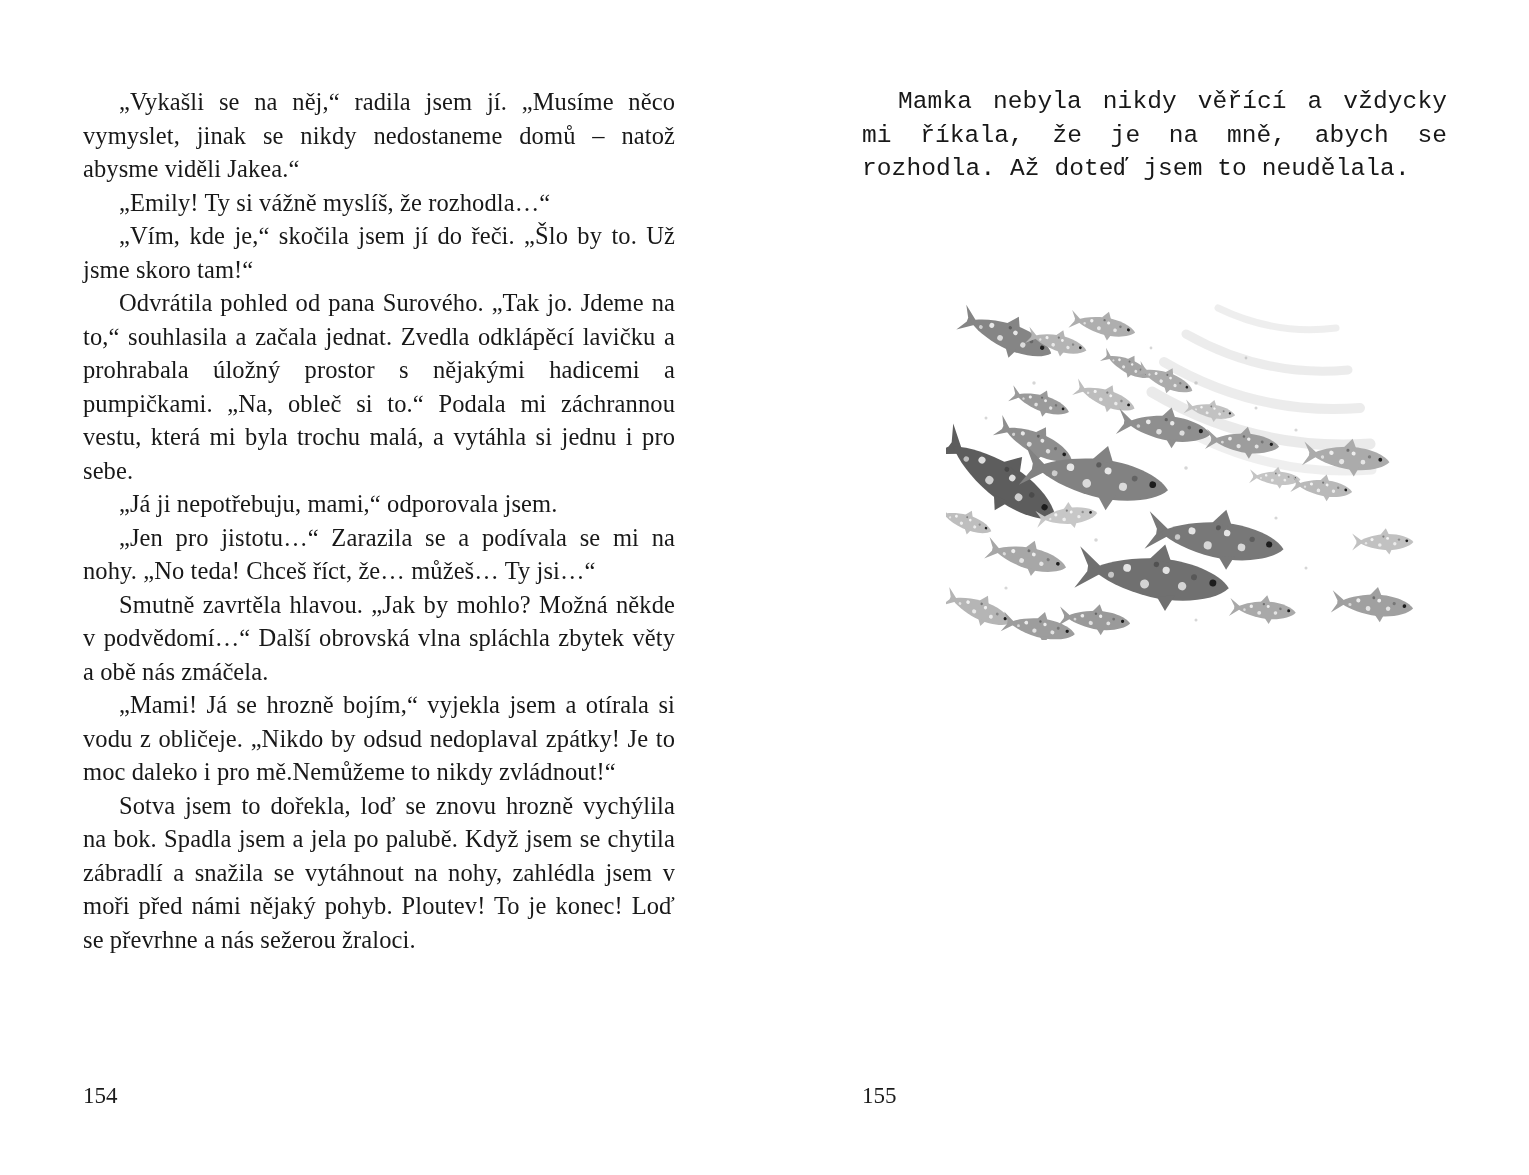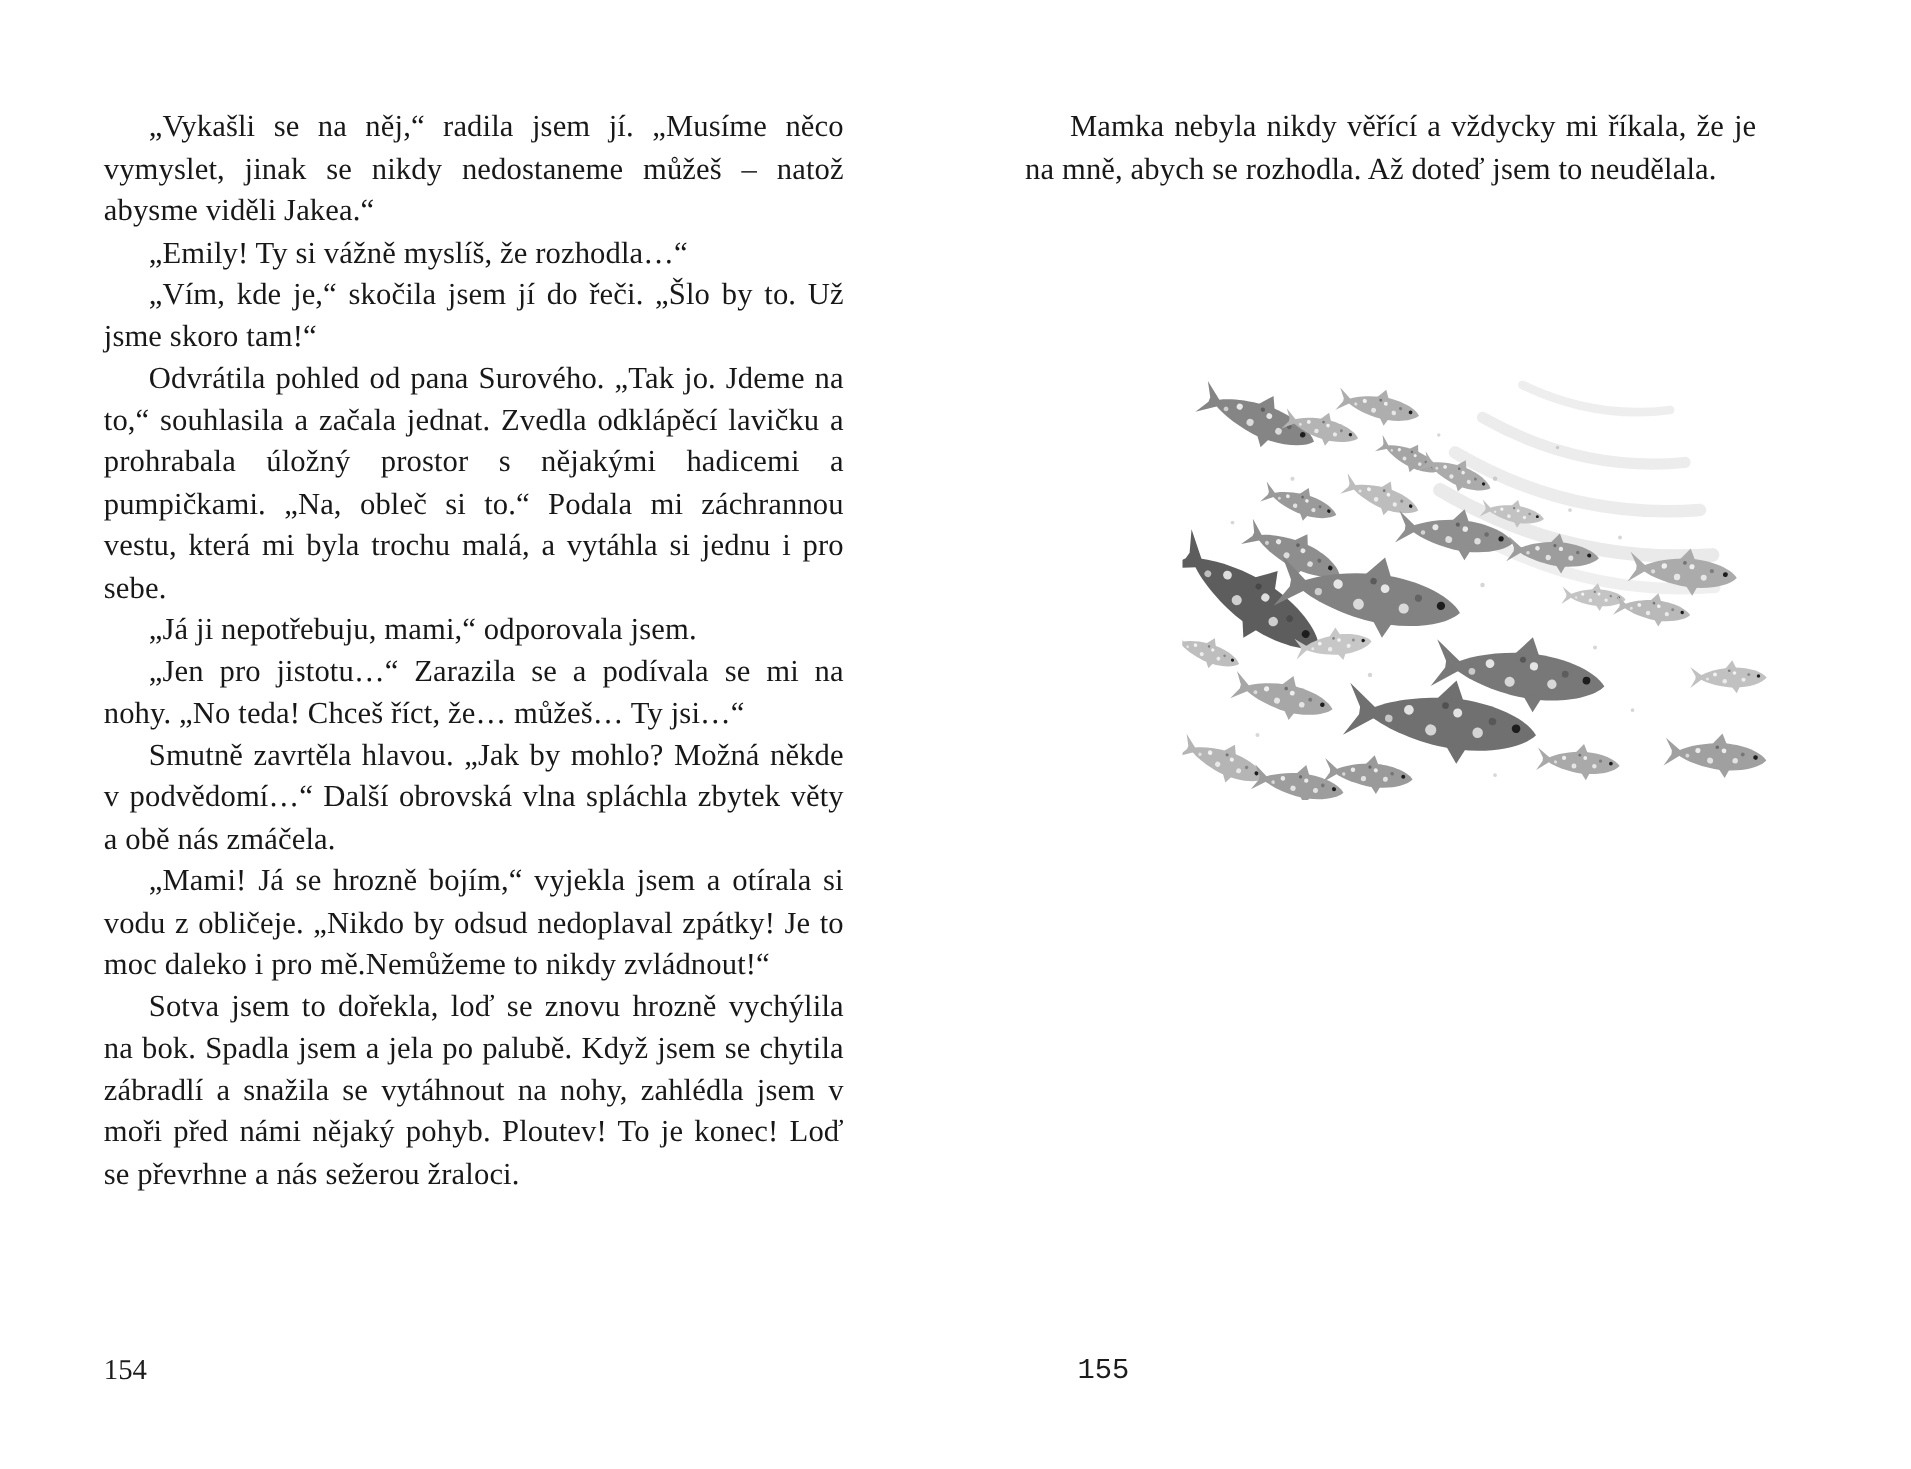--- a/index.html
+++ b/index.html
@@ -21,57 +21,58 @@
   }
   .text-col {
     position: absolute;
     top: 85px;
   }
   .text-col.left {
     left: 83px;
     width: 592px;
   }
   .text-col.right {
-    left: 820px;
+    left: 862px;
     width: 585px;
+    font-family: Liberation Mono, monospace;
   }
   .text-col p {
     margin: 0;
     font-size: 24.5px;
     line-height: 33.5px;
     text-align: justify;
     text-indent: 36px;
     letter-spacing: 0.1px;
   }
   .folio {
     position: absolute;
     top: 1081px;
     font-size: 23px;
     line-height: 30px;
     text-align: left;
     color: #1c1c1c;
   }
   .folio.left  { left: 83px;  width: 592px; }
-  .folio.right { left: 862px; width: 585px; font-family: Liberation Mono, monospace; }
+  .folio.right { left: 862px; width: 585px; }
   .illustration {
     position: absolute;
     left: 946px;
     top: 288px;
     width: 482px;
     height: 352px;
   }
 </style>
 </head>
 <body>
 
 <div class="spread">
 
   <section>
     <div class="text-col left">
-        <p>„Vykašli se na něj,“ radila jsem jí. „Musíme něco vymyslet, jinak se nikdy nedostaneme můžeš – natož abysme viděli Jakea.“</p>
+        <p>„Vykašli se na něj,“ radila jsem jí. „Musíme něco vymyslet, jinak se nikdy nedostaneme domů – natož abysme viděli Jakea.“</p>
         <p>„Emily! Ty si vážně myslíš, že rozhodla…“</p>
         <p>„Vím, kde je,“ skočila jsem jí do řeči. „Šlo by to. Už jsme skoro tam!“</p>
         <p>Odvrátila pohled od pana Surového. „Tak jo. Jdeme na to,“ souhlasila a začala jednat. Zvedla odklápěcí lavičku a prohrabala úložný prostor s nějakými hadicemi a pumpičkami. „Na, obleč si to.“ Podala mi záchrannou vestu, která mi byla trochu malá, a vytáhla si jednu i pro sebe.</p>
         <p>„Já ji nepotřebuju, mami,“ odporovala jsem.</p>
         <p>„Jen pro jistotu…“ Zarazila se a podívala se mi na nohy. „No teda! Chceš říct, že… můžeš… Ty jsi…“</p>
         <p>Smutně zavrtěla hlavou. „Jak by mohlo? Možná někde v podvědomí…“ Další obrovská vlna spláchla zbytek věty a obě nás zmáčela.</p>
         <p>„Mami! Já se hrozně bojím,“ vyjekla jsem a otírala si vodu z obličeje. „Nikdo by odsud nedoplaval zpátky! Je to moc daleko i pro mě.Nemůžeme to nikdy zvládnout!“</p>
         <p>Sotva jsem to dořekla, loď se znovu hrozně vychýlila na bok. Spadla jsem a jela po palubě. Když jsem se chytila zábradlí a snažila se vytáhnout na nohy, zahlédla jsem v moři před námi nějaký pohyb. Ploutev! To je konec! Loď se převrhne a nás sežerou žraloci.</p>
       </div>
     <div class="folio left">154</div>

